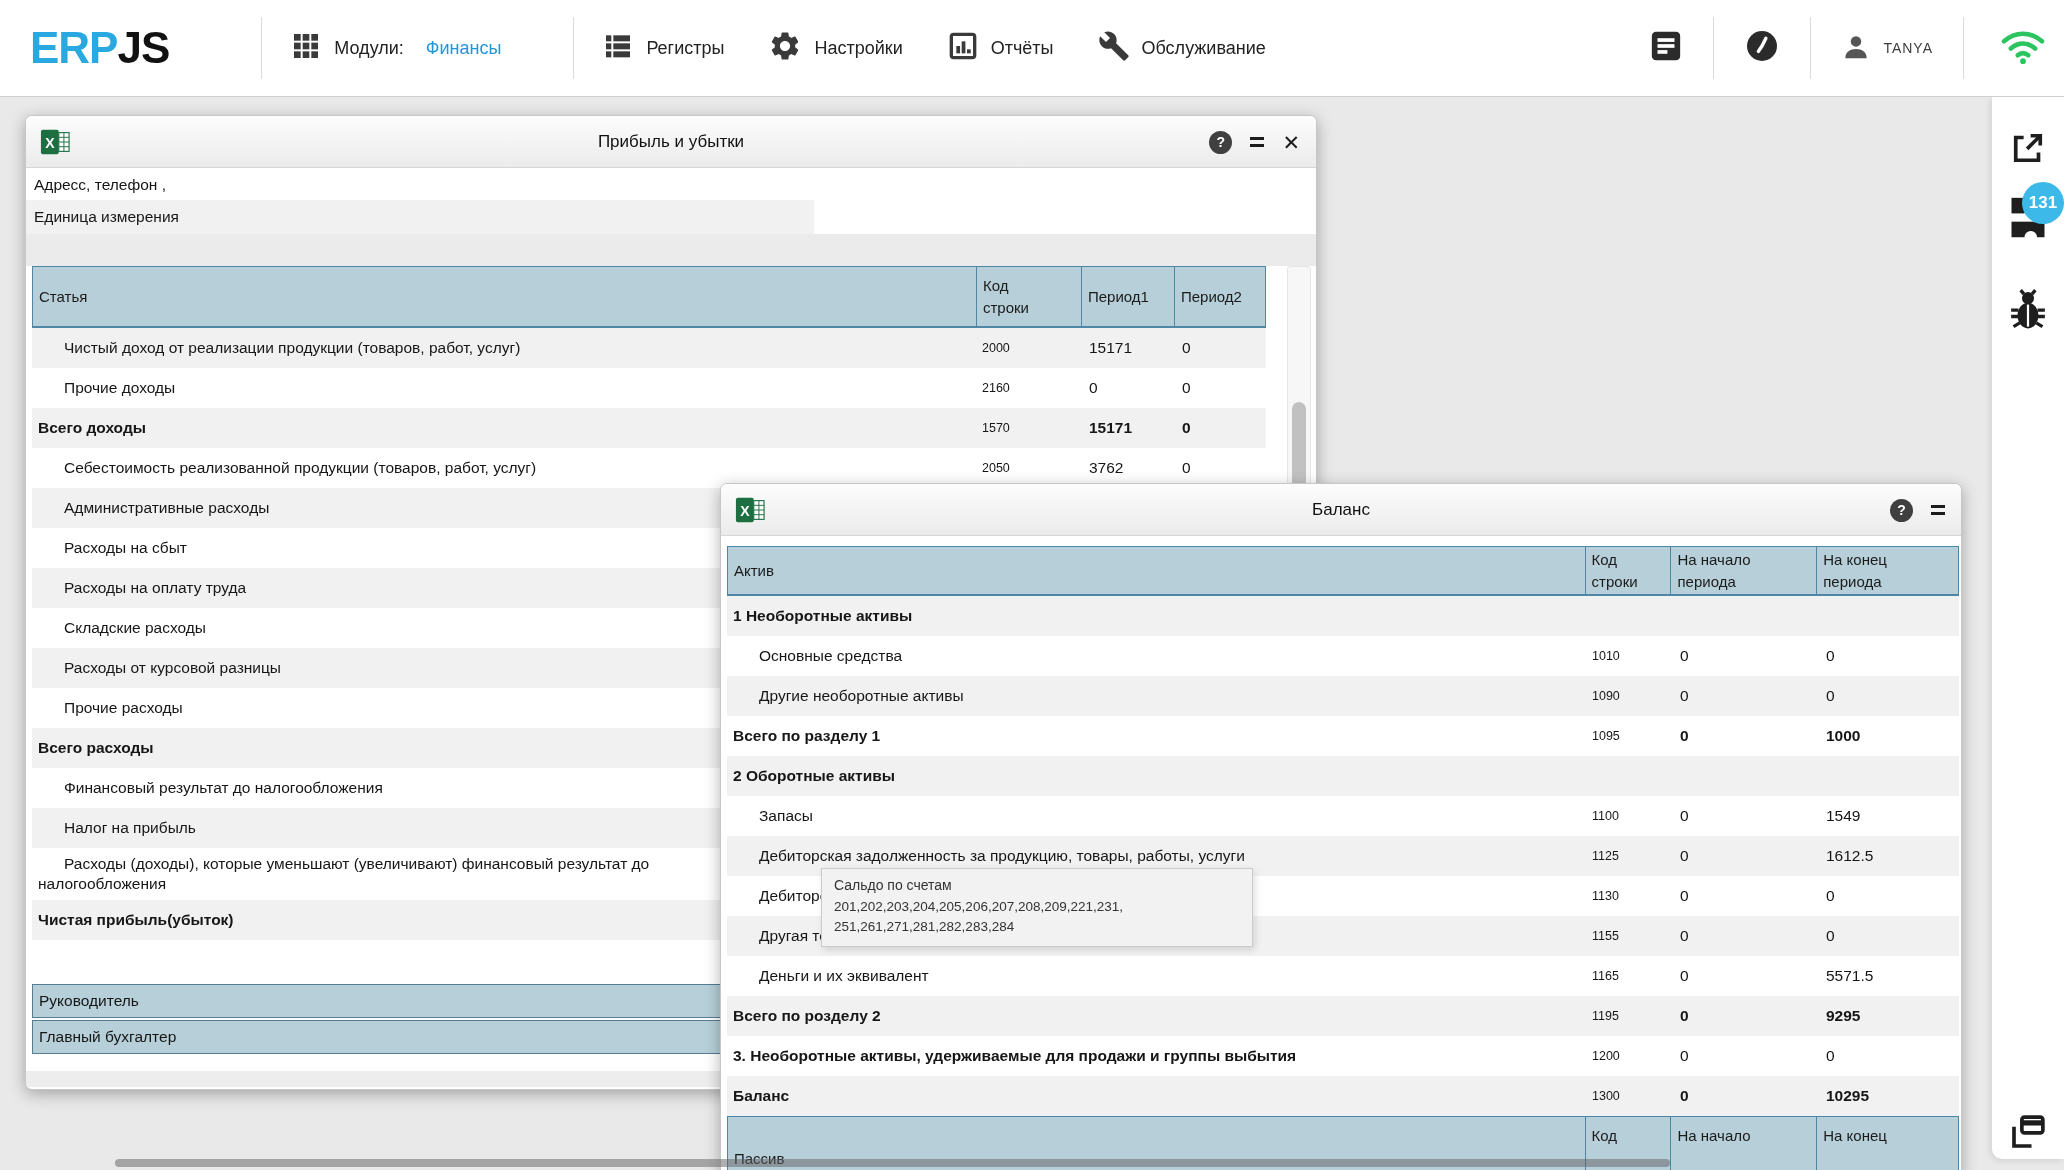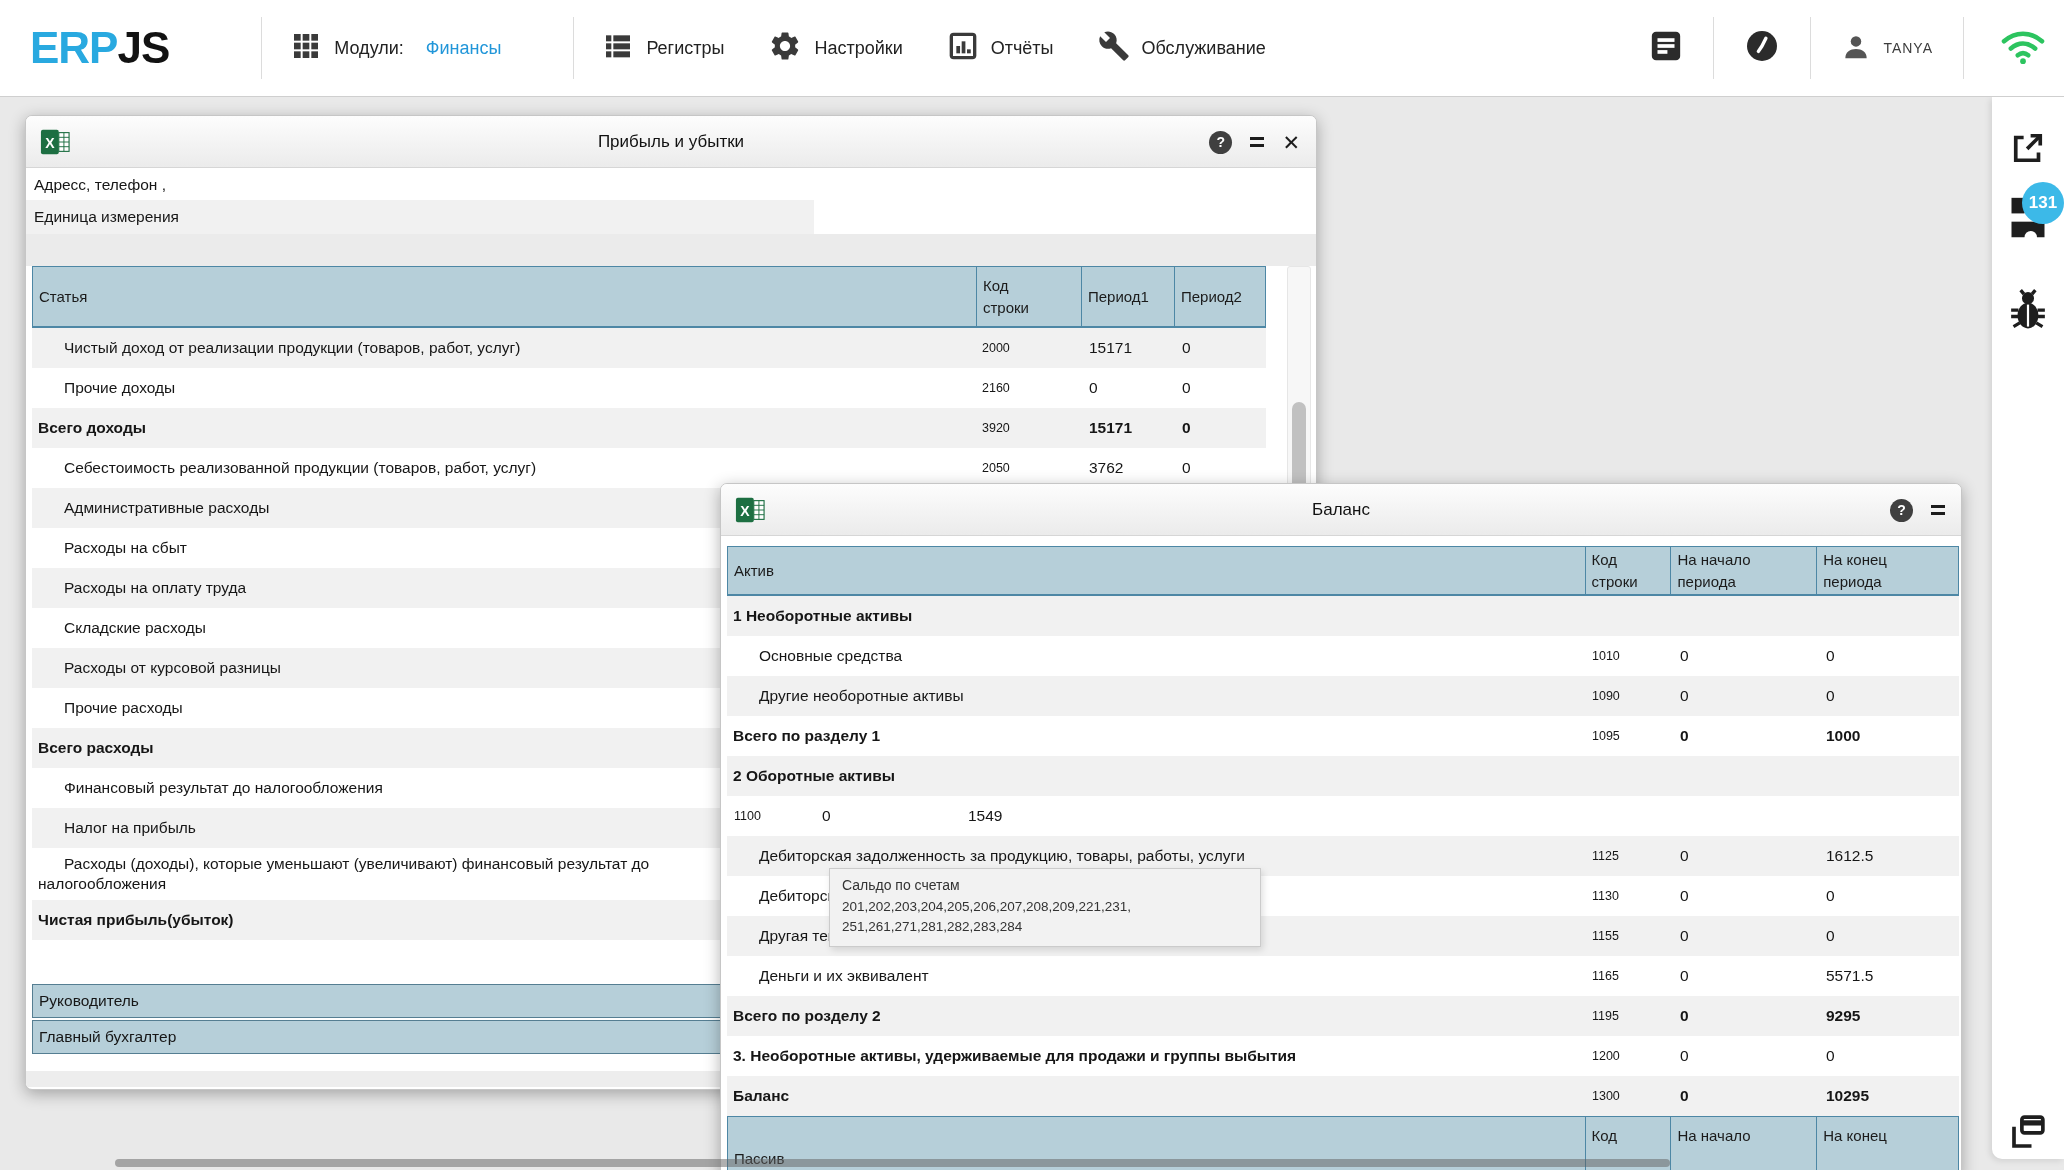--- a/index.html
+++ b/index.html
@@ -90,21 +90,21 @@
   .sign-row { height:34px; background:#b6cfd9; border:1px solid #557e92; margin-bottom:2px;
               font-size:15.5px; color:#161616; display:flex; align-items:center; padding-left:6px; }
   .pl-bottom-band { position:absolute; left:0; top:955px; width:100%; height:16px; background:#ededed; }
   .vscroll { position:absolute; right:5px; top:150px; bottom:4px; width:24px; background:#f7f7f7;
              border:1px solid #e6e6e6; border-radius:3px; }
   .vscroll .thumb { position:absolute; left:4px; top:135px; width:14px; height:215px; background:#c1c1c1; border-radius:7px; cursor:pointer; }
 
   
   .bal-window { left:720px; top:483px; width:1242px; height:695px; border-radius:7px 7px 0 0; z-index:20; }
   .tooltip { position:absolute; left:100px; top:384px; width:432px; background:#f2f2f2; border:1px solid #cbcbcb;
-             box-shadow:2px 3px 7px rgba(0,0,0,0.13); padding:8px 27px 10px 12px; z-index:5;margin-left:8px; }
+             box-shadow:2px 3px 7px rgba(0,0,0,0.13); padding:8px 27px 10px 12px; z-index:5; }
   .tooltip .tt1 { font-size:14px; color:#333; margin-bottom:4px; }
   .tooltip .tt2 { font-size:13.5px; color:#333; line-height:1.45; }
 
   
   .hscroll { position:absolute; left:115px; top:1159px; width:1555px; height:8px; background:rgba(95,95,95,0.50);
              border-radius:4px; z-index:58; cursor:pointer; }
 </style>
 </head>
 <body>
 
@@ -294,21 +294,21 @@
 
   <div class="trow indent">
     <div class="cell c-label">Прочие доходы</div>
     <div class="cell c-code">2160</div>
     <div class="cell c-v1">0</div>
     <div class="cell c-v2">0</div>
   </div>
 
   <div class="trow bold">
     <div class="cell c-label">Всего доходы</div>
-    <div class="cell c-code">3920</div>
+    <div class="cell c-code">1570</div>
     <div class="cell c-v1">15171</div>
     <div class="cell c-v2">0</div>
   </div>
 
   <div class="trow indent">
     <div class="cell c-label">Себестоимость реализованной продукции (товаров, работ, услуг)</div>
     <div class="cell c-code">2050</div>
     <div class="cell c-v1">3762</div>
     <div class="cell c-v2">0</div>
   </div>
@@ -464,20 +464,21 @@
   </div>
 
   <div class="trow lbold">
     <div class="cell c-label">2 Оборотные активы</div>
     <div class="cell c-code"></div>
     <div class="cell c-v1"></div>
     <div class="cell c-v2"></div>
   </div>
 
   <div class="trow indent">
+    <div class="cell c-label">Запасы</div>
     <div class="cell c-code">1100</div>
     <div class="cell c-v1">0</div>
     <div class="cell c-v2">1549</div>
   </div>
 
   <div class="trow indent">
     <div class="cell c-label">Дебиторская задолженность за продукцию, товары, работы, услуги</div>
     <div class="cell c-code">1125</div>
     <div class="cell c-v1">0</div>
     <div class="cell c-v2">1612.5</div>

